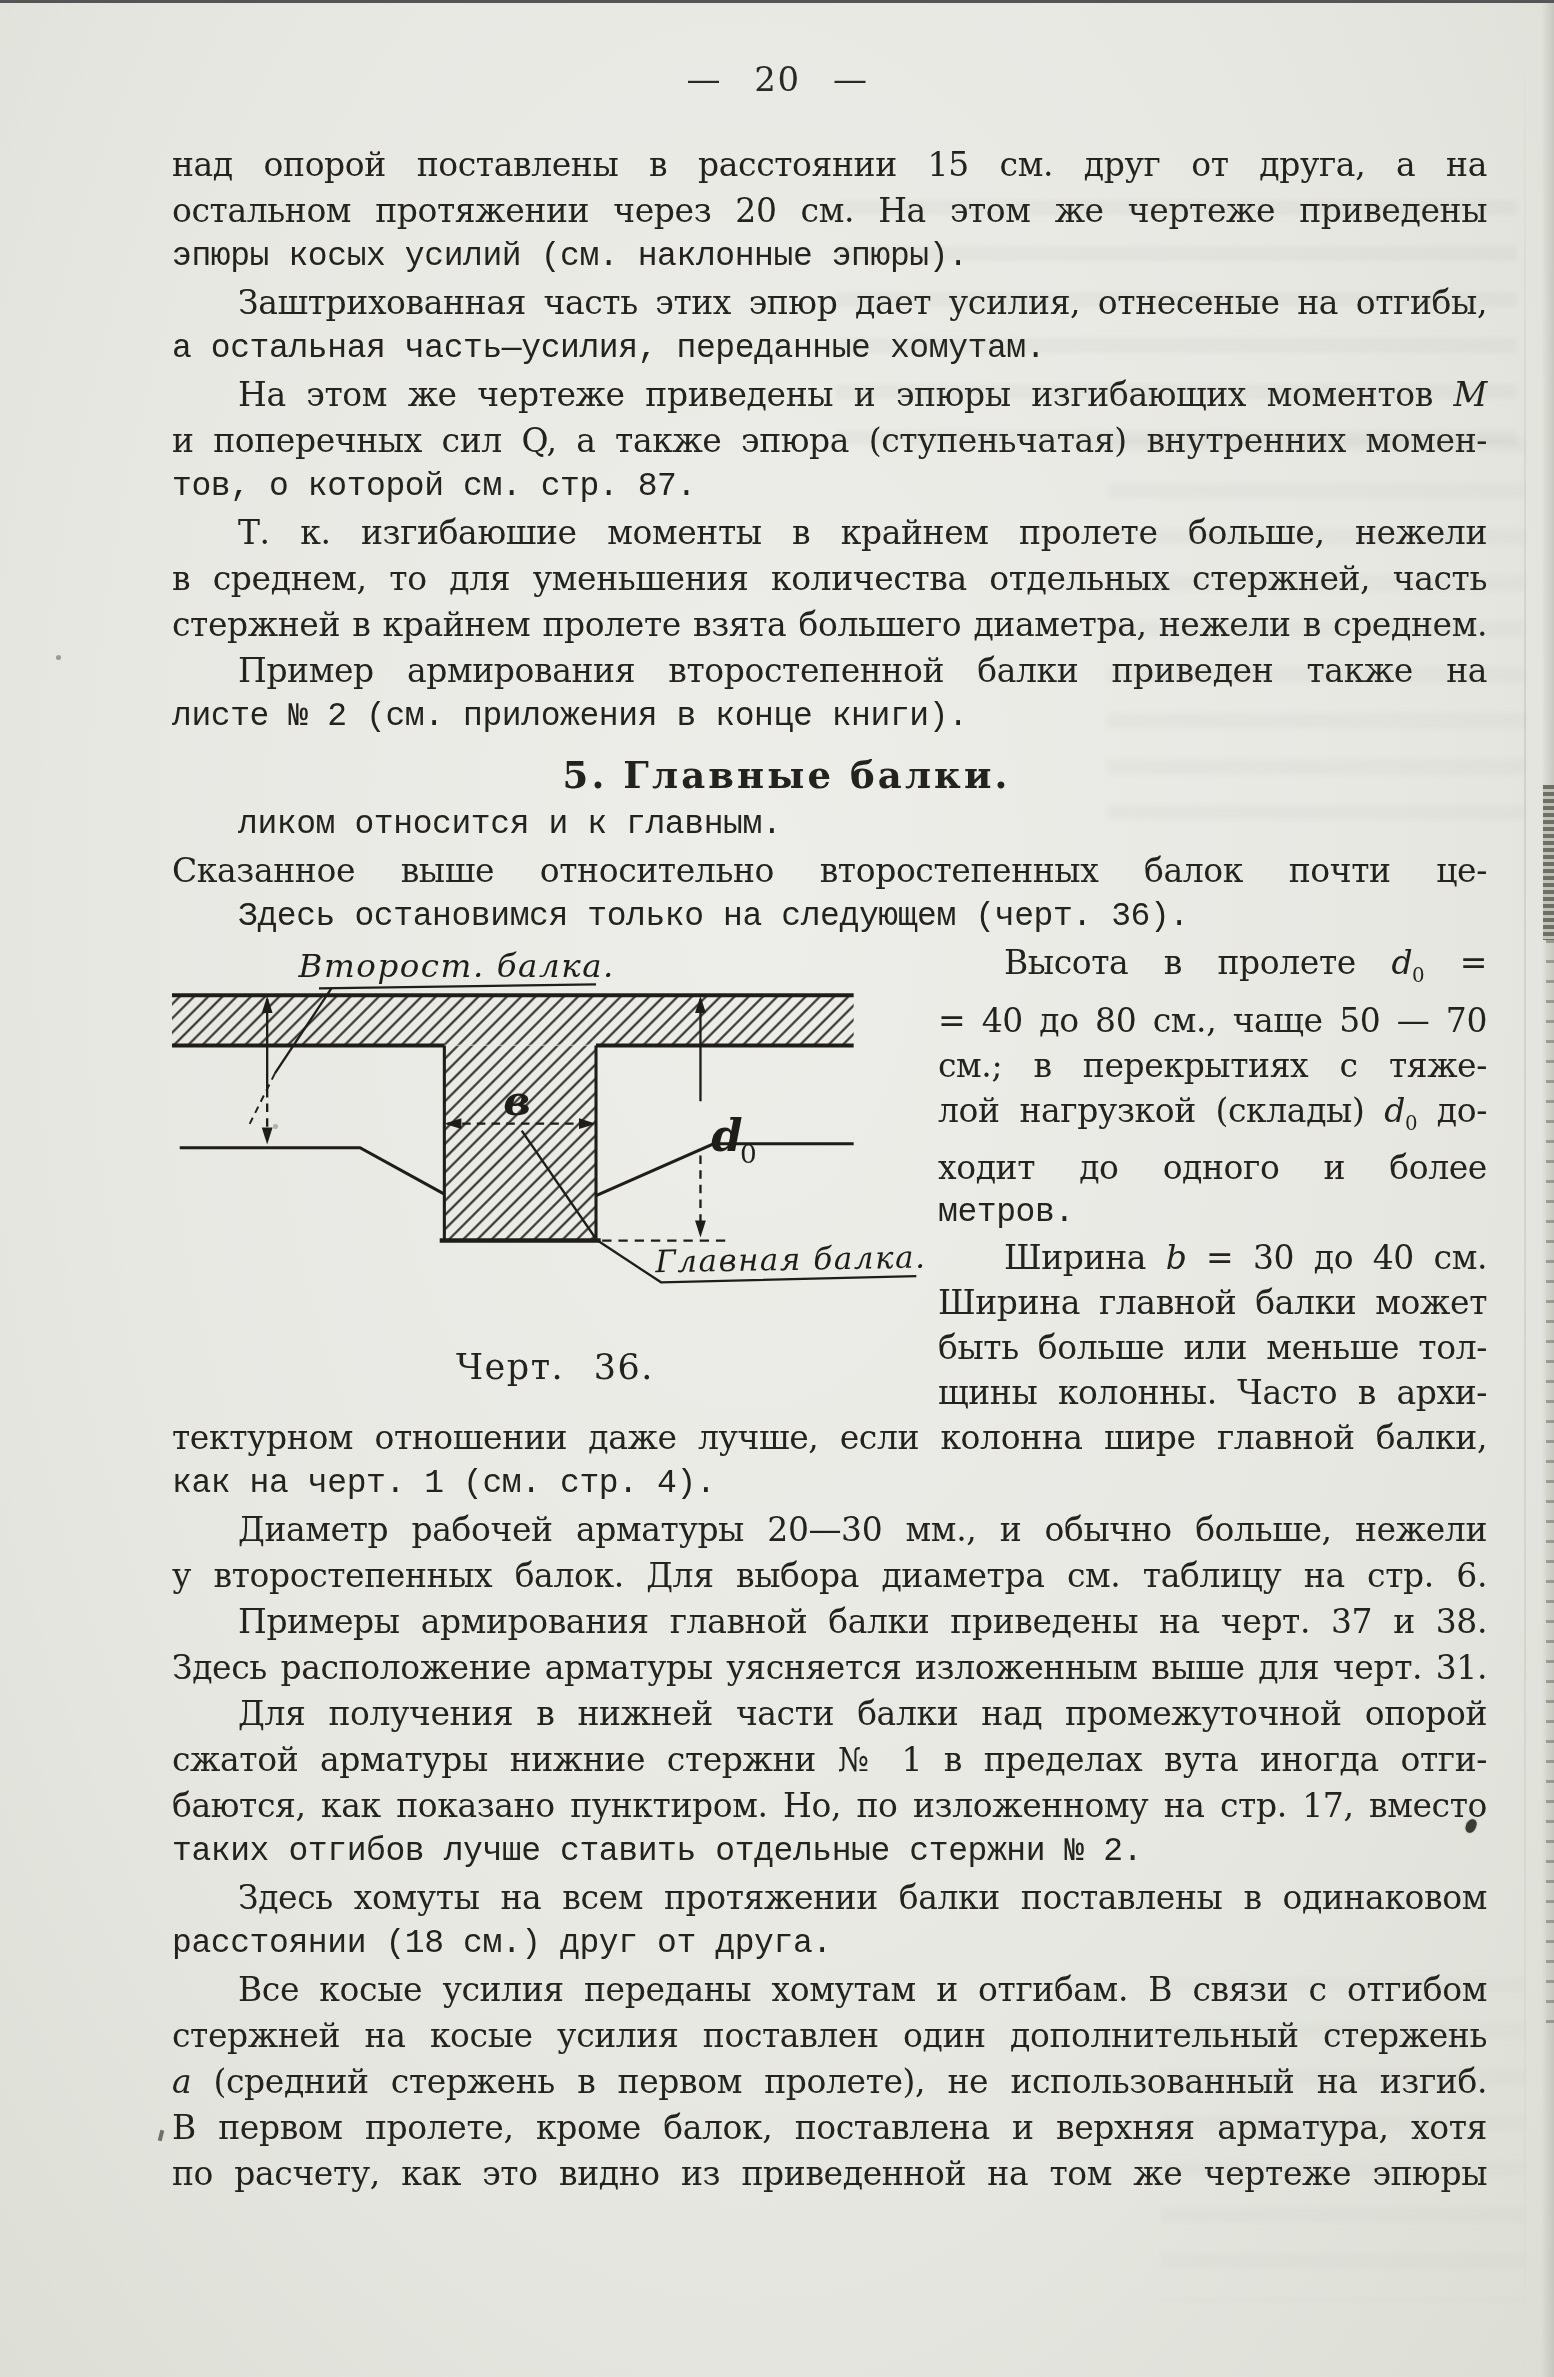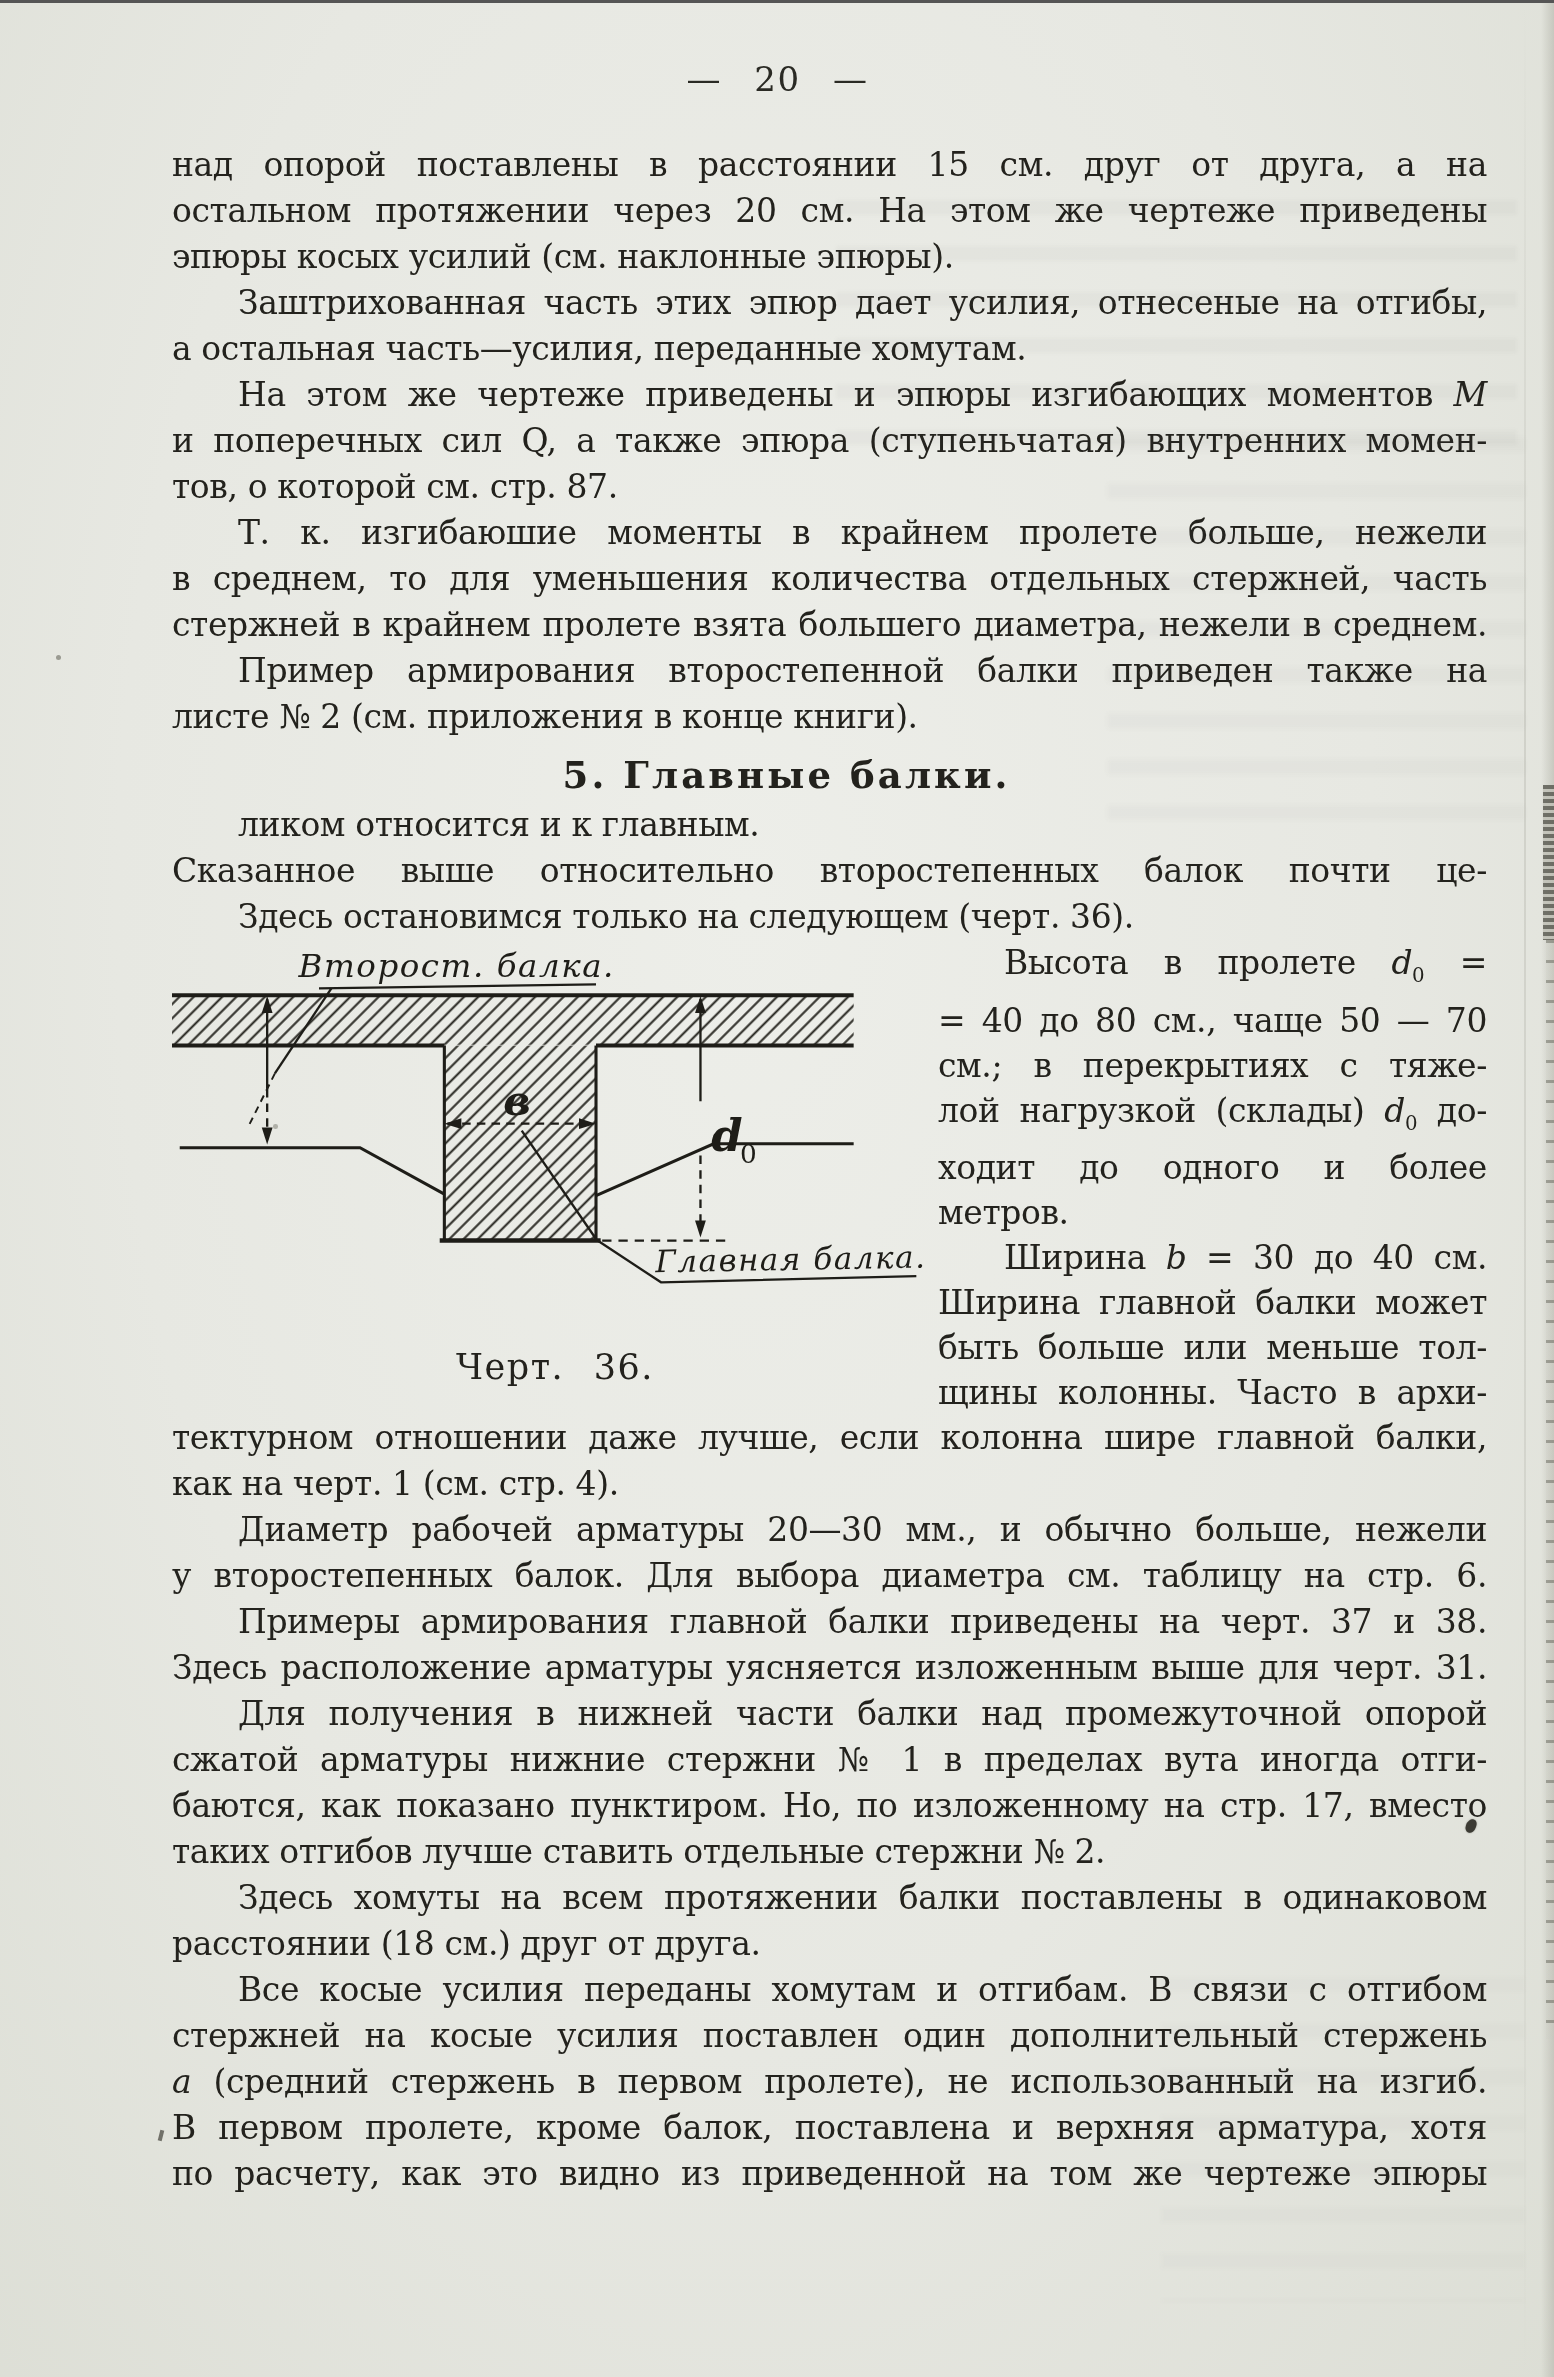--- a/index.html
+++ b/index.html
@@ -28,21 +28,21 @@
   }
   .para{margin:0;}
   .line{
     font-size:33px;
     line-height:46px;
     letter-spacing:-0.4px;
     text-align:justify;
     text-align-last:justify;
     white-space:nowrap;
   }
-  .line.short{text-align-last:left;}
+  .line.short{text-align-last:left;font-family:Liberation Mono, monospace;}
   .indent .line:first-child{text-indent:66px;}
   .line i{font-style:italic;}
   .line sub{font-size:60%;}
   .section-heading{
     font-size:37px;
     font-weight:bold;
     line-height:48px;
     text-align:center;
     letter-spacing:3.1px;
     margin:11px 0 3.1px 0;

